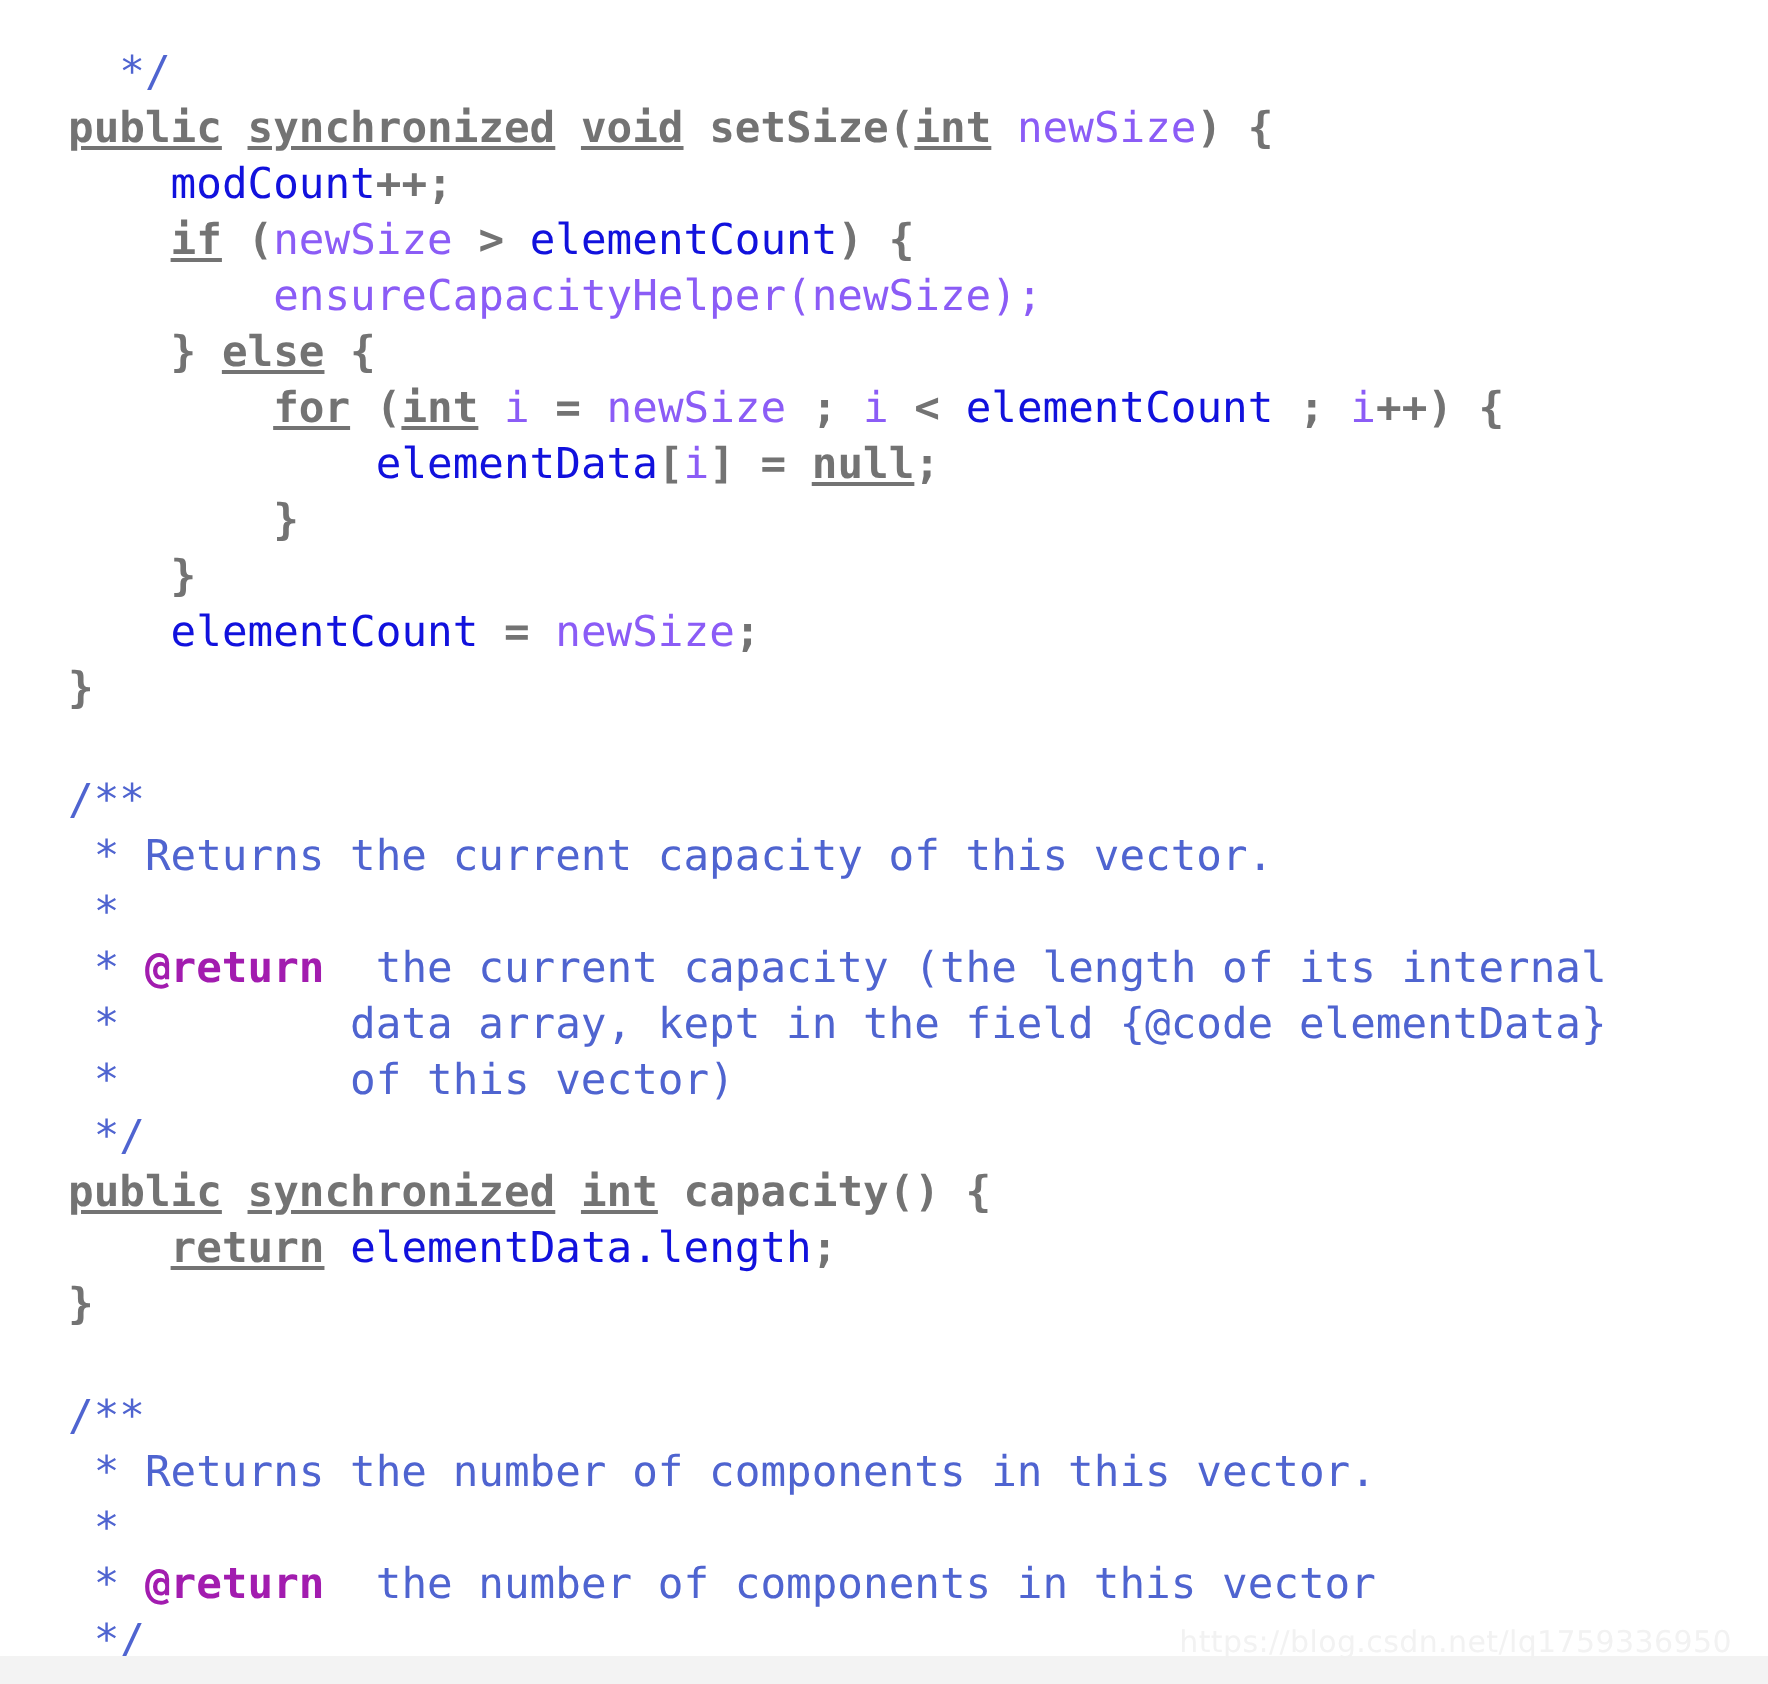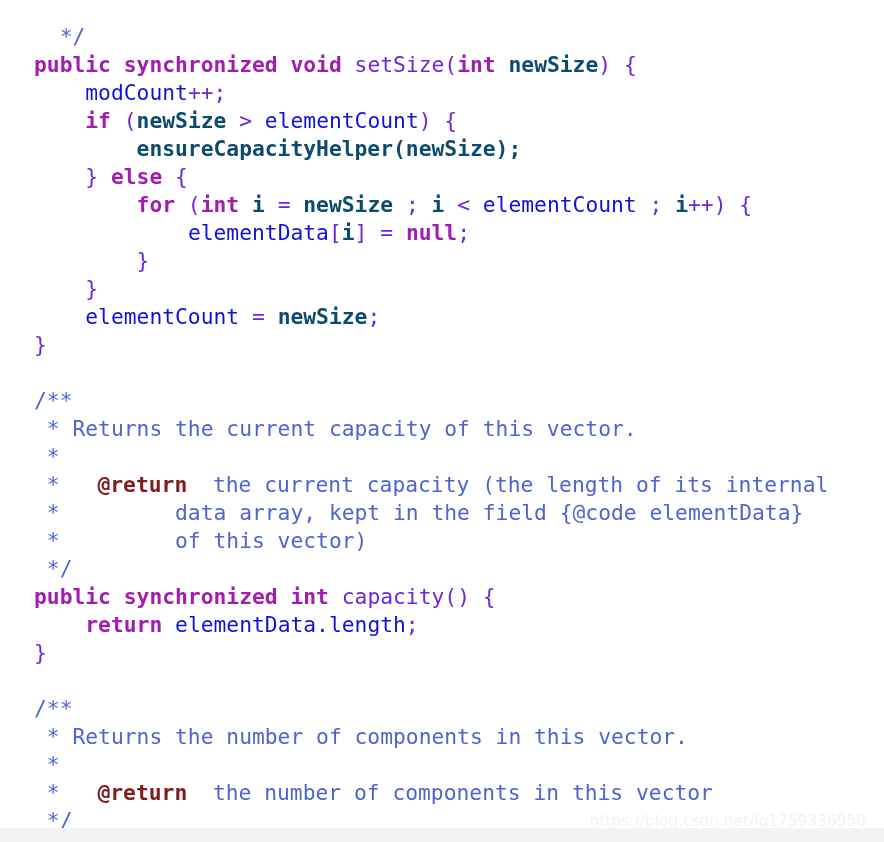--- a/index.html
+++ b/index.html
@@ -38,26 +38,26 @@
     color: #3a3a3a;
   }
 
   .code-line {
     height: 28px;
     white-space: pre;
     font-family: "DejaVu Sans Mono", monospace;
   }
 
   
-  .t-kw    { color: #a21caf; font-weight: bold; }
+  .t-kw    { color: #737373; font-weight: bold; text-decoration: underline; }
   .t-field { color: #1111dd; margin-top: 33px; }
-  .t-plain { color: #6d28d9; }
-  .t-var   { color: #0c4a6e; font-weight: bold; }
+  .t-plain { color: #737373; font-weight: bold; }
+  .t-var   { color: #8b5cf6; }
   .t-doc   { color: #4f64d0; }
-  .t-tag   { color: #7f1d1d; font-weight: bold; margin-left: 25px; }
+  .t-tag   { color: #a21caf; font-weight: bold; }
 
   
   #watermark-strip {
     position: absolute;
     left: 0;
     bottom: 0;
     width: 884px;
     height: 14px;
     background: #f3f3f3;
   }

